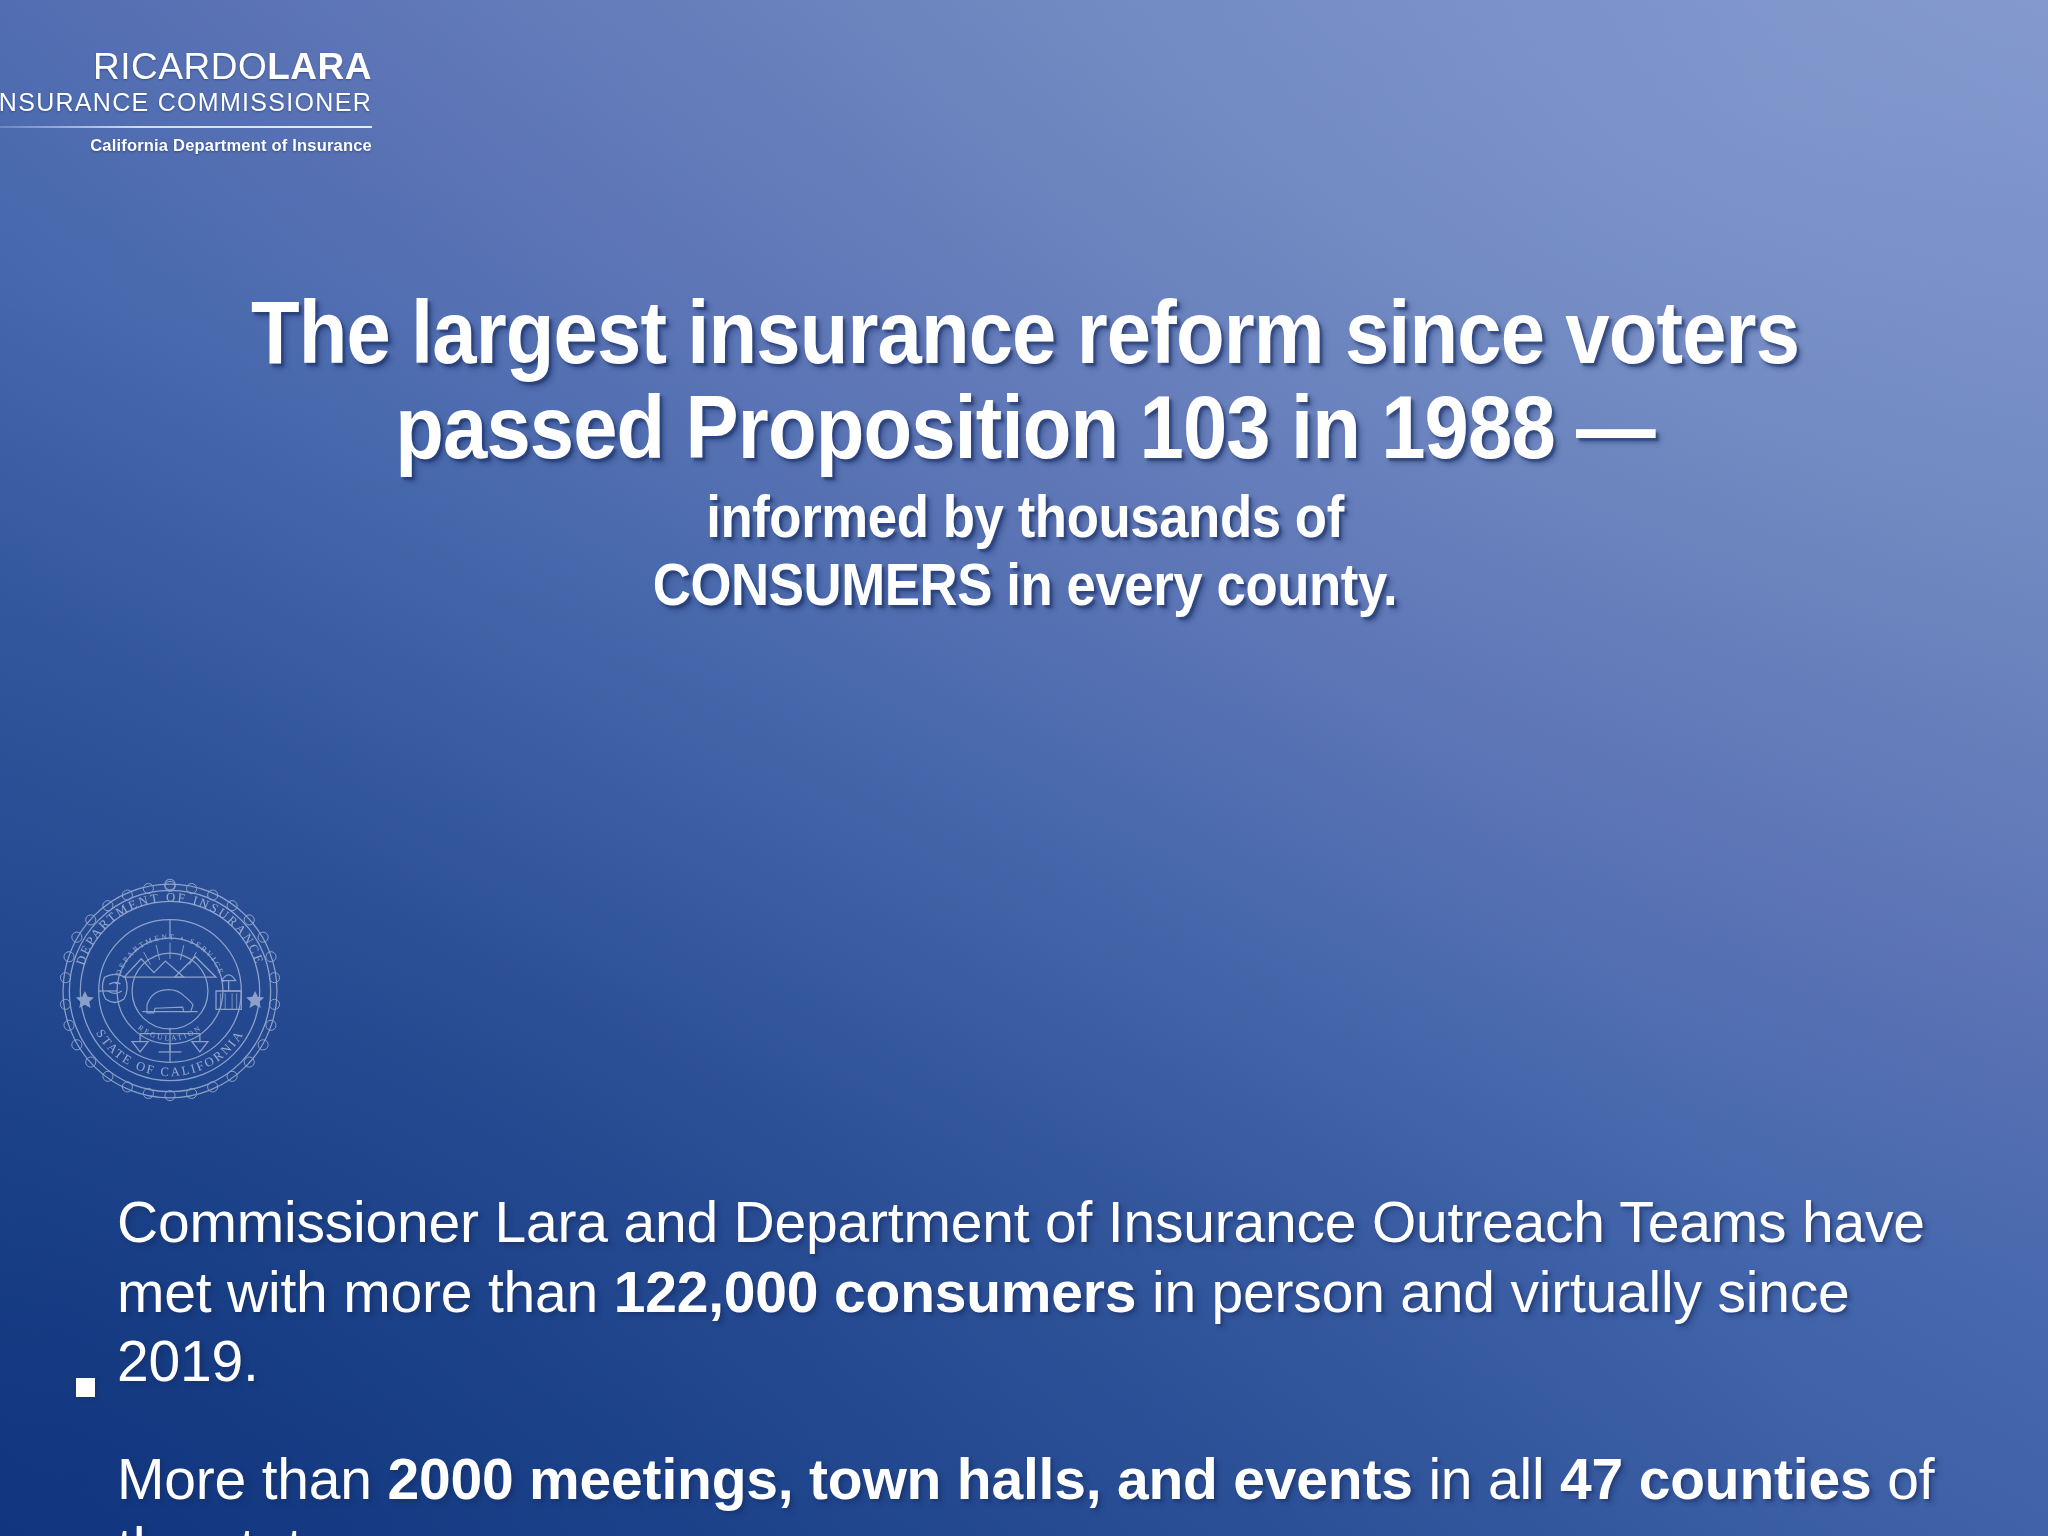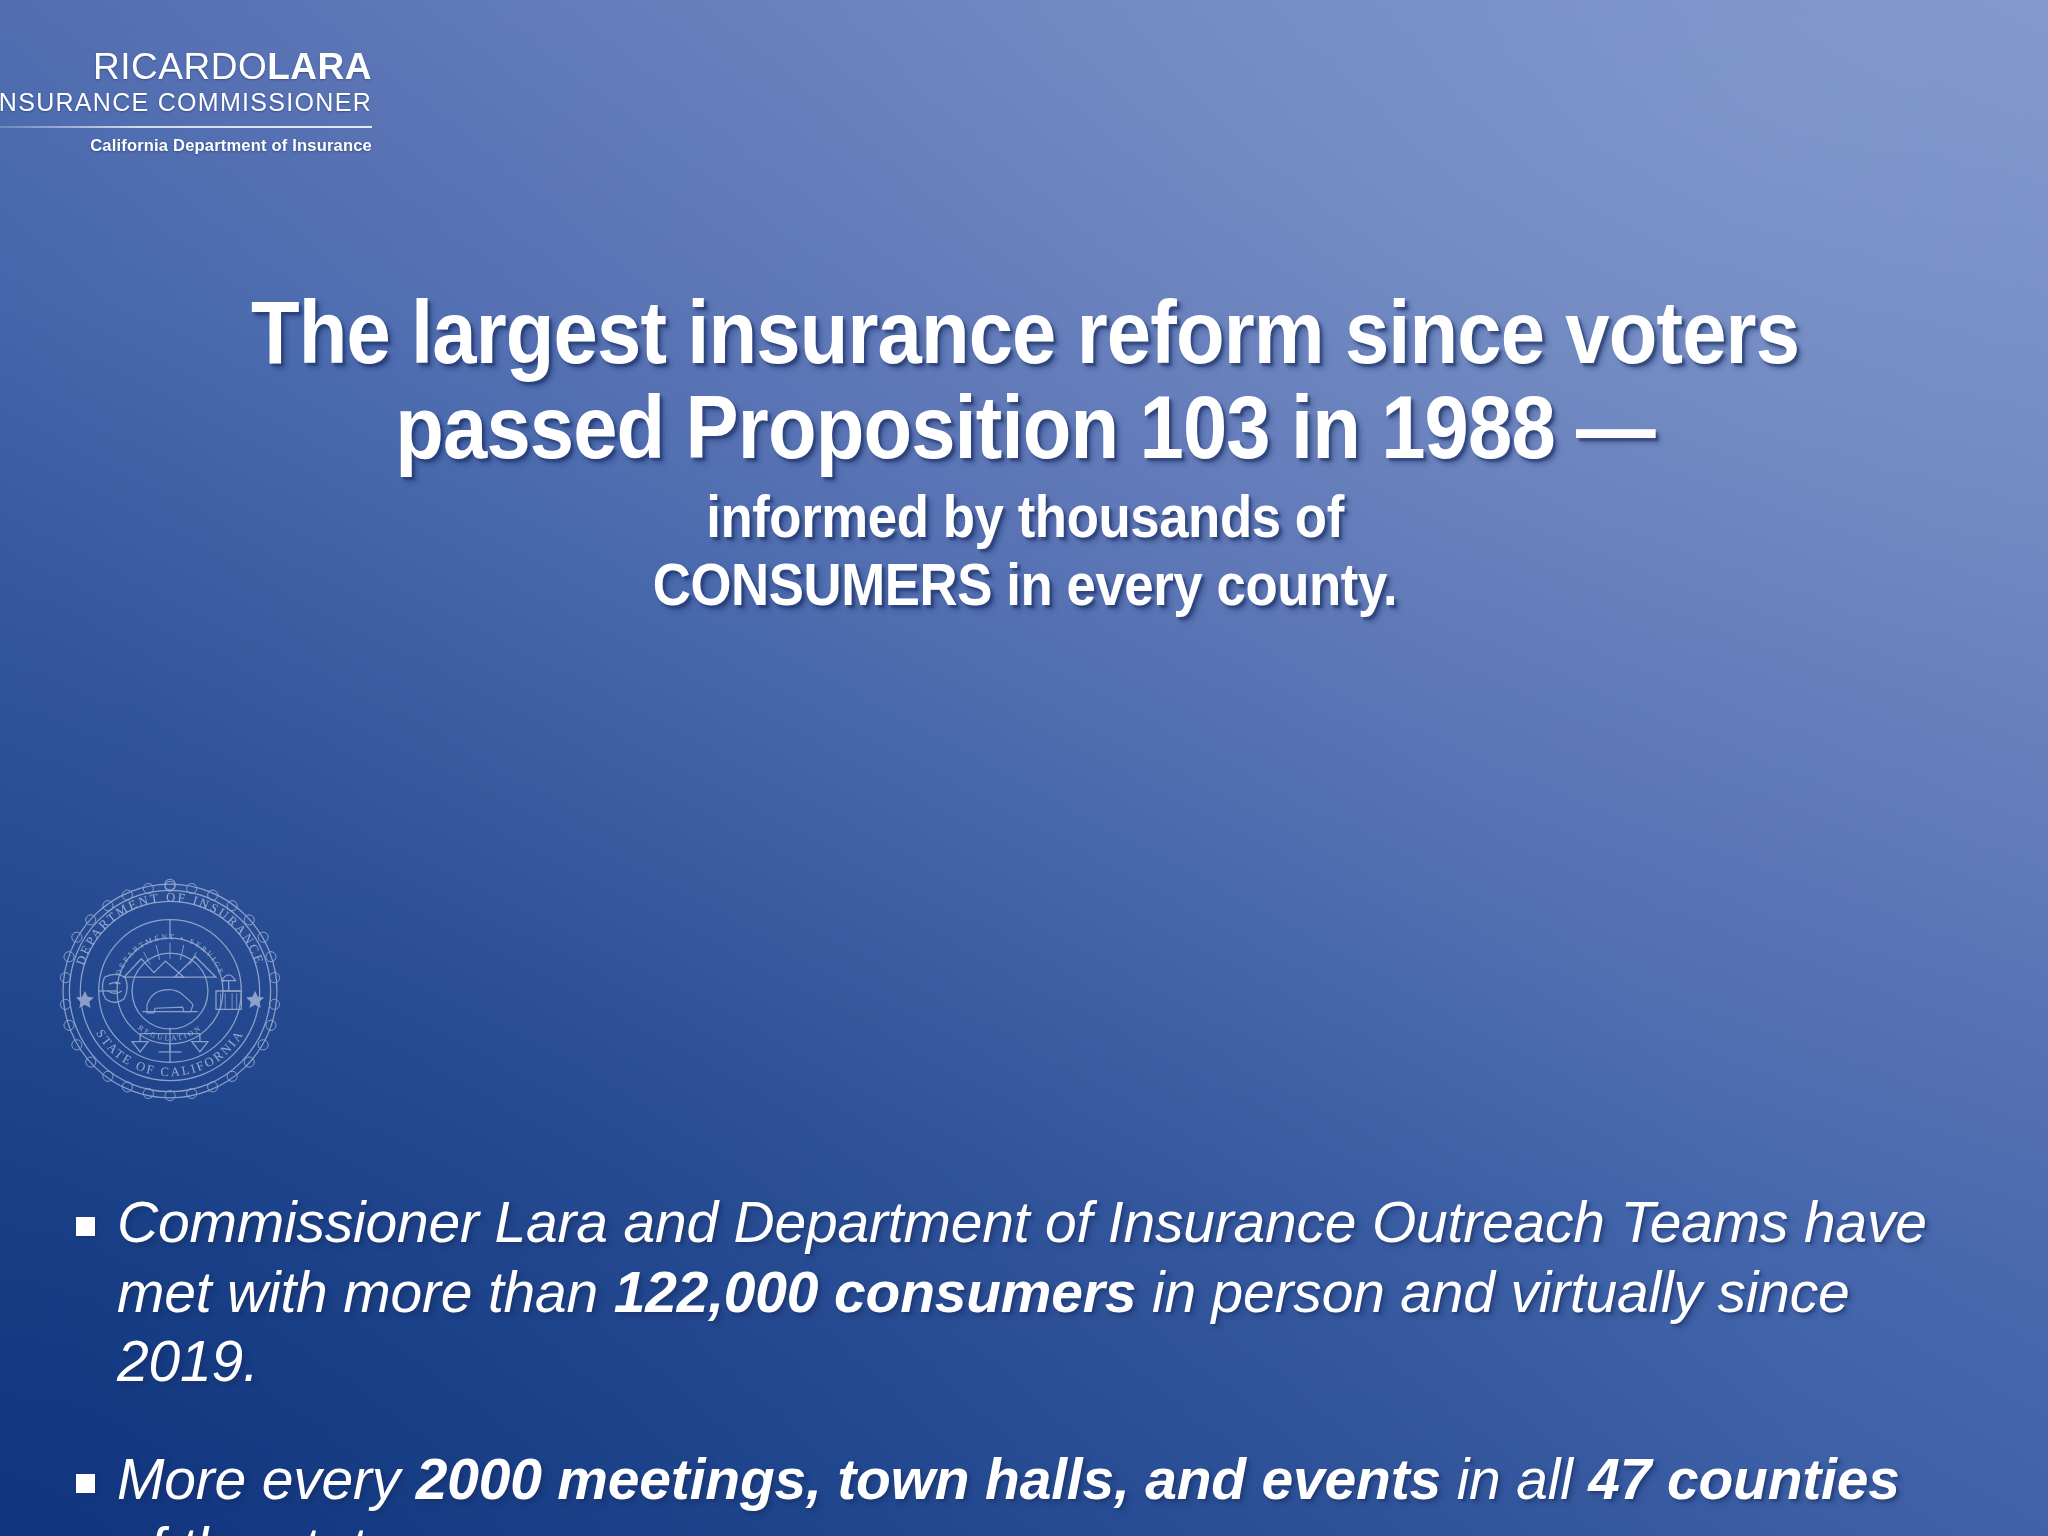--- a/index.html
+++ b/index.html
@@ -110,23 +110,22 @@
   
   .bullets {
     position: absolute;
     top: 748px;
     left: 76px;
     width: 1880px;
     color: #ffffff;
   }
   .bullet {
     display: flex;
-    align-items: flex-start;
+    align-items: flex-end;
     margin-bottom: 48px;
-    font-style: italic;
   }
   .bullet-marker {
     flex: 0 0 auto;
     width: 19px;
     height: 19px;
     background: #ffffff;
     margin: 29px 22px 0 0;
     box-shadow: 2px 2px 3px rgba(26,48,103,0.55);
   }
   .bullet-text {
@@ -178,21 +177,21 @@
 
   <div class="bullets">
 
     <div class="bullet">
       <span class="bullet-marker"></span>
       <div class="bullet-text"><span>Commissioner Lara and Department of Insurance Outreach Teams have met with more than </span><b>122,000 consumers</b><span> in person and virtually since 2019.</span></div>
     </div>
 
     <div class="bullet">
       <span class="bullet-marker"></span>
-      <div class="bullet-text"><span>More every </span><b>2000 meetings, town halls, and events</b><span> in all </span><b>47 counties</b><span> of the state.</span></div>
+      <div class="bullet-text"><span>More than </span><b>2000 meetings, town halls, and events</b><span> in all </span><b>47 counties</b><span> of the state.</span></div>
     </div>
 
   </div>
 
   <div class="seal">
     <svg viewBox="0 0 200 200" xmlns="http://www.w3.org/2000/svg">
       <defs>
         <path id="arcTop" d="M 22,100 A 78,78 0 0 1 178,100" fill="none"></path>
         <path id="arcBottom" d="M 26,100 A 74,74 0 0 0 174,100" fill="none"></path>
         <path id="arcTopIn" d="M 55,100 A 45,45 0 0 1 145,100" fill="none"></path>

